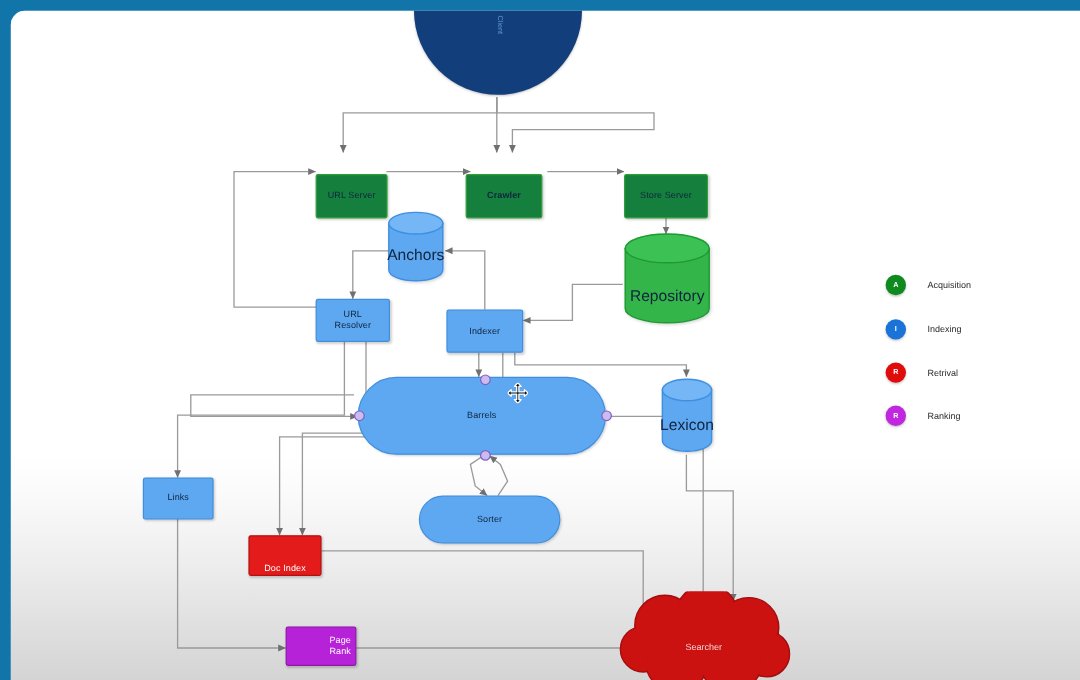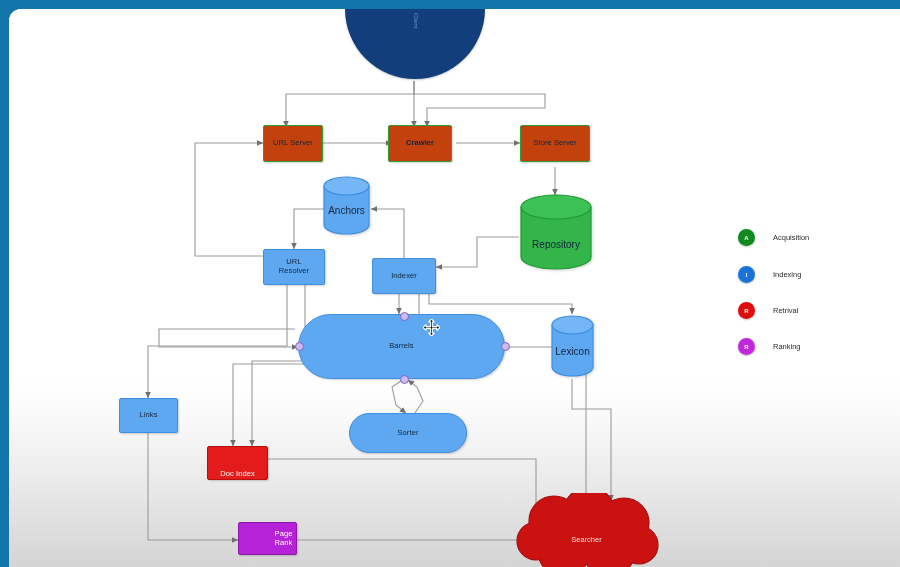--- a/index.html
+++ b/index.html
@@ -68,32 +68,32 @@
     font-size: 7.5px;
     letter-spacing: .1px;
     white-space: pre-line;
   }
 
   .node-rect {
     border-radius: 2px;
     box-shadow: 1px 1px 2px rgba(0,0,0,.18);
   }
 
-  .green  { background: #c2410c; border: 1px solid #2f9e35; }
+  .green  { background: #15803d; border: 1px solid #2f9e35; margin-top: 20px; }
   .blue   { background: #5ea8f2; border: 1px solid #3f8fe0; }
   .red    { background: #e31b1b; border: 1px solid #b51010; color:#fff;align-items:flex-end; }
   .purple { background: #b622d8; border: 1px solid #8d18aa; color:#fff; }
 
   .cyl-wrap { position: absolute; }
   .cyl-wrap svg { display:block; filter: drop-shadow(1px 1px 1.5px rgba(0,0,0,.18)); }
   .cyl-label {
     position: absolute;
     left: 0; width: 100%;
     text-align: center;
-    font-size: 10px;
+    font-size: 13px;
     color: #10243e;
   }
 
   .stadium { border-radius: 999px; box-shadow: 1px 1px 2px rgba(0,0,0,.18); }
 
   #client-shape {
     position: absolute;
     background: #123f7b;
     box-shadow: 0 1px 2px rgba(0,0,0,.22);
   }

